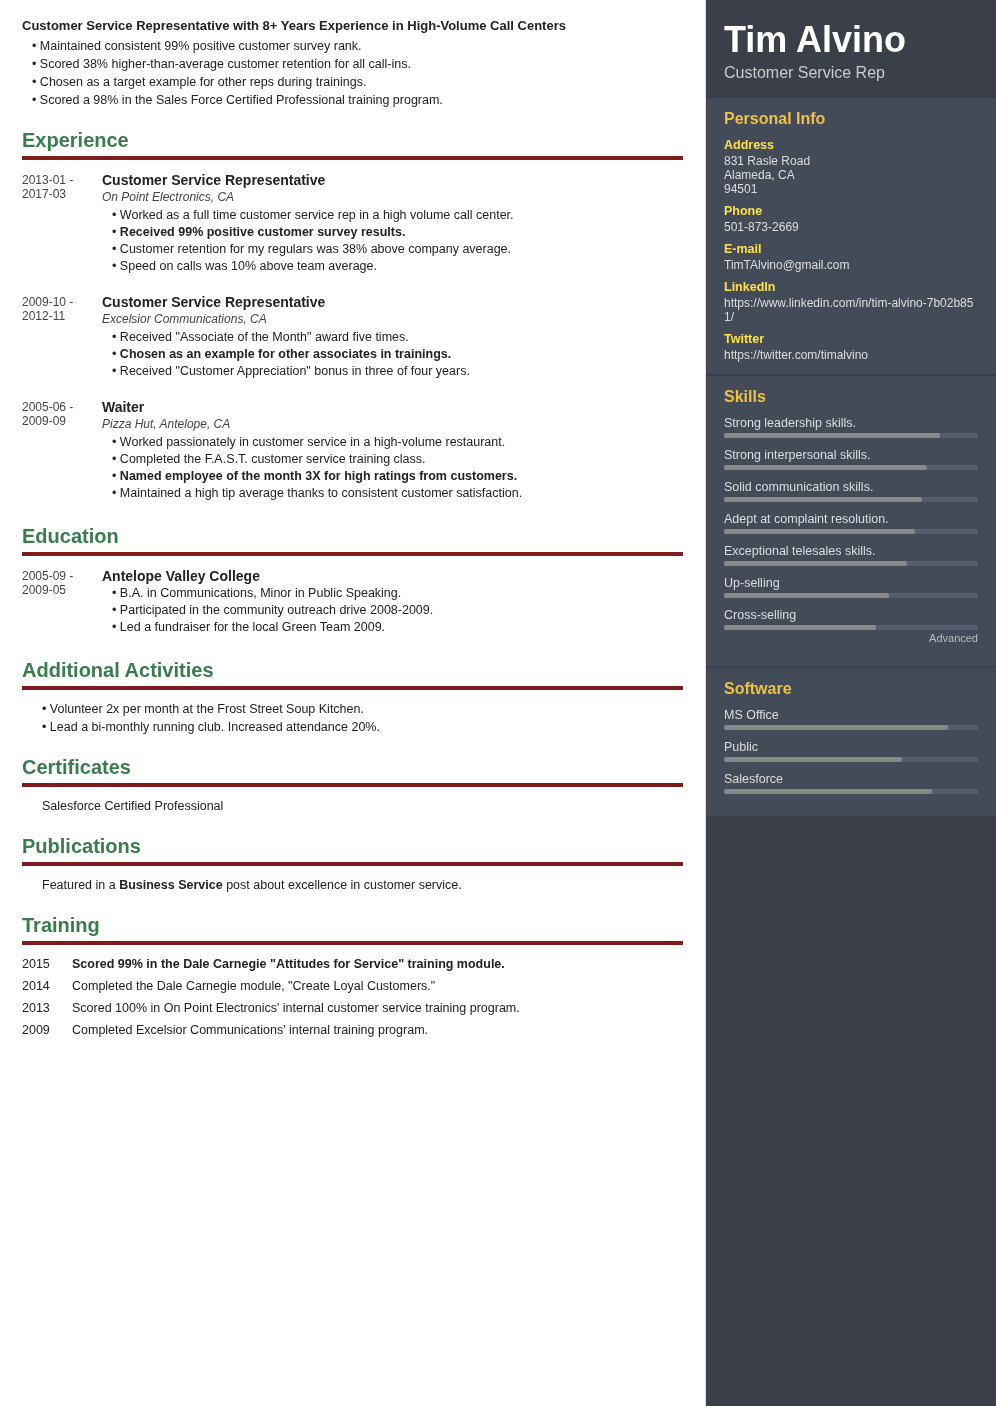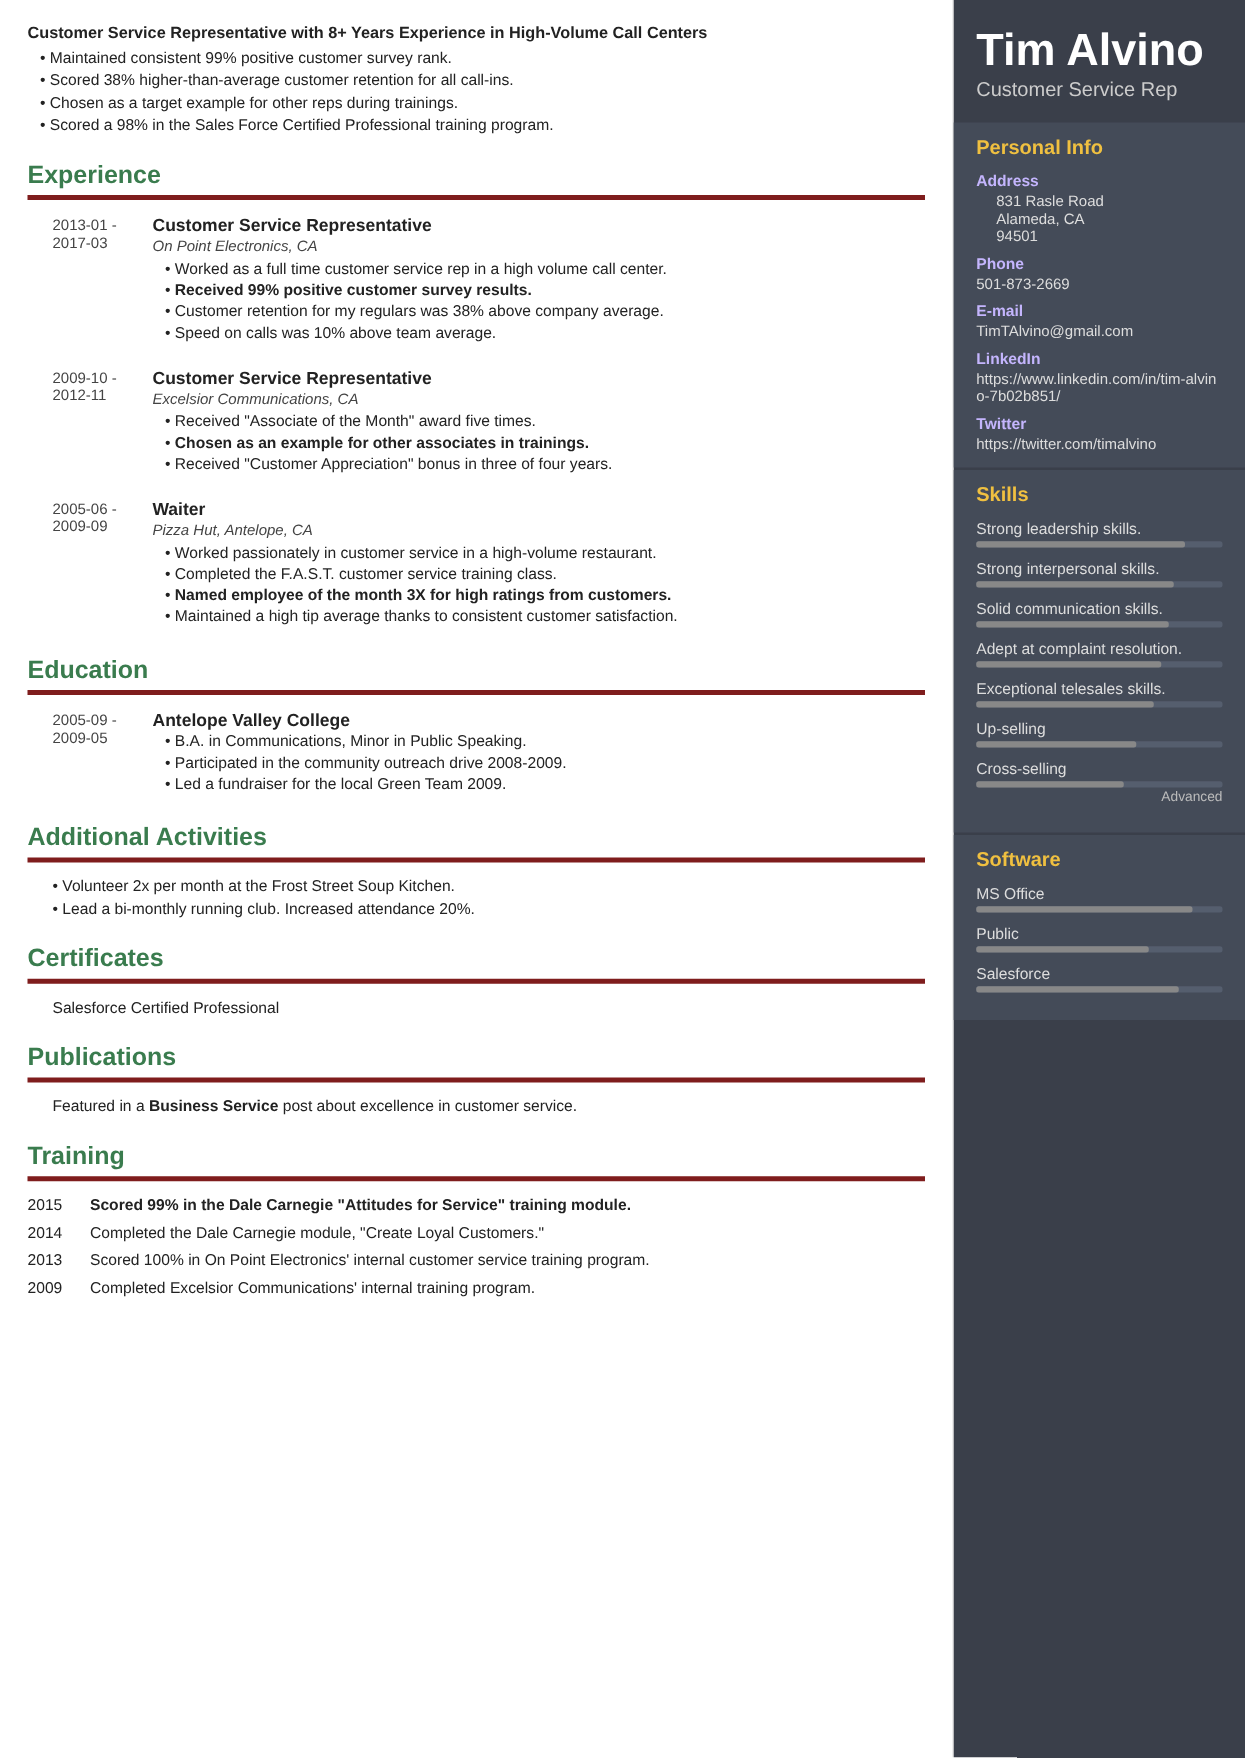--- a/index.html
+++ b/index.html
@@ -10,47 +10,47 @@
 
     .summary-title { font-weight: bold; font-size: 13px; margin-bottom: 6px; }
     .summary-list { list-style: none; padding-left: 10px; }
     .summary-list li { margin-bottom: 4px; font-size: 12.5px; }
     .summary-list li::before { content: "• "; }
 
     .section { margin-top: 22px; }
     .section-title { font-size: 20px; font-weight: bold; color: #3a7c4e; border-bottom: 4px solid #7f1d1d; padding-bottom: 4px; margin-bottom: 12px; }
 
     .entry { display: flex; margin-bottom: 18px; }
-    .entry-date { min-width: 80px; font-size: 12px; color: #444; padding-top: 1px; margin-left: 20px; }
+    .entry-date { min-width: 80px; font-size: 12px; color: #444; padding-top: 1px; }
     .entry-content { flex: 1; }
     .entry-company { font-style: italic; font-size: 12px; color: #444; margin-bottom: 4px; }
     .entry-jobtitle { font-weight: bold; font-size: 14px; margin-bottom: 2px; }
     .entry-list { list-style: none; padding-left: 10px; }
     .entry-list li { margin-bottom: 3px; font-size: 12.5px; }
     .entry-list li::before { content: "• "; }
 
     .bullet-list { list-style: none; padding-left: 20px; margin-bottom: 8px; }
     .bullet-list li { margin-bottom: 4px; font-size: 12.5px; }
     .bullet-list li::before { content: "• "; }
 
     .training-entry { display: flex; margin-bottom: 8px; }
     .training-year { min-width: 50px; font-size: 12.5px; }
     .training-text { font-size: 12.5px; flex: 1; }
 
     
-    .right-panel { width: 233px; background: #3a3f4a; color: #fff; padding: 0; }
+    .right-panel { width: 290px; background: #3a3f4a; color: #fff; padding: 0; }
 
     .right-header { padding: 20px 18px 16px; }
     .right-name { font-size: 36px; font-weight: bold; color: #fff; line-height: 1.1; }
     .right-title { font-size: 16px; color: #ccc; margin-top: 4px; }
 
     .right-section { background: #444b58; margin: 0 0 2px 0; padding: 12px 18px; }
     .right-section-title { font-size: 16px; font-weight: bold; color: #f0c040; margin-bottom: 10px; }
 
-    .info-label { font-weight: bold; font-size: 12.5px; color: #c4b5fd; margin-top: 8px; margin-bottom: 2px; }
+    .info-label { font-weight: bold; font-size: 12.5px; color: #fde047; margin-top: 8px; margin-bottom: 2px; }
     .info-value { font-size: 12px; color: #ddd; word-break: break-all; }
 
     .skill-item { margin-bottom: 10px; }
     .skill-name { font-size: 12.5px; color: #ddd; margin-bottom: 3px; }
     .skill-bar-bg { background: #555e6e; height: 5px; border-radius: 2px; }
     .skill-bar-fill { height: 5px; border-radius: 2px; background: #888; }
     .skill-level-label { font-size: 11px; color: #bbb; text-align: right; margin-top: 2px; }
 
     .software-item { margin-bottom: 10px; }
     .software-name { font-size: 12.5px; color: #ddd; margin-bottom: 3px; }
@@ -186,21 +186,21 @@
 <div class="right-panel">
 
   <div class="right-header">
     <div class="right-name">Tim Alvino</div>
     <div class="right-title">Customer Service Rep</div>
   </div>
 
   <div class="right-section">
     <div class="right-section-title">Personal Info</div>
     <div class="info-label">Address</div>
-    <div class="info-value" id="address-val" style="white-space: pre; margin-left: 16px;">831 Rasle Road
+    <div class="info-value" id="address-val" style="white-space: pre;">831 Rasle Road
 Alameda, CA
 94501</div>
     <div class="info-label">Phone</div>
     <div class="info-value">501-873-2669</div>
     <div class="info-label">E-mail</div>
     <div class="info-value">TimTAlvino@gmail.com</div>
     <div class="info-label">LinkedIn</div>
     <div class="info-value">https://www.linkedin.com/in/tim-alvino-7b02b851/</div>
     <div class="info-label">Twitter</div>
     <div class="info-value">https://twitter.com/timalvino</div>

